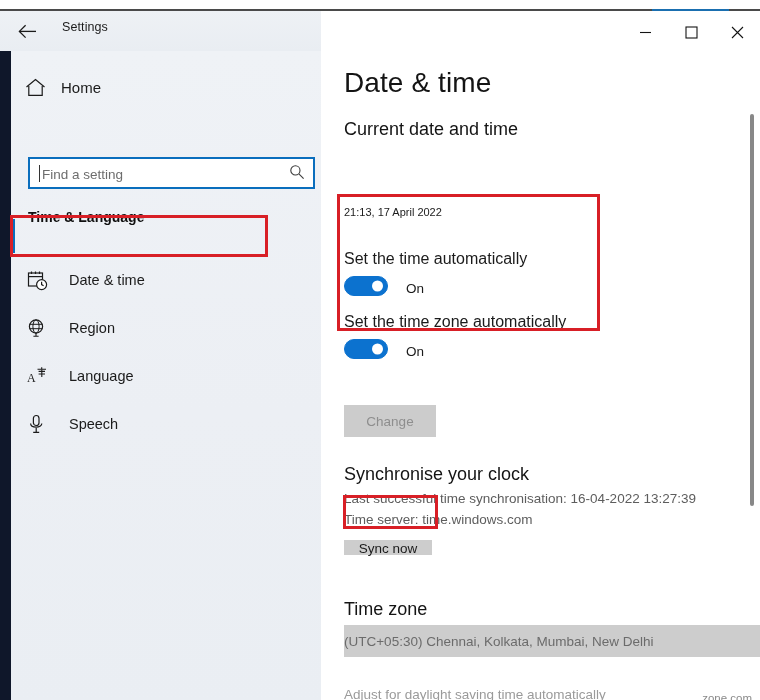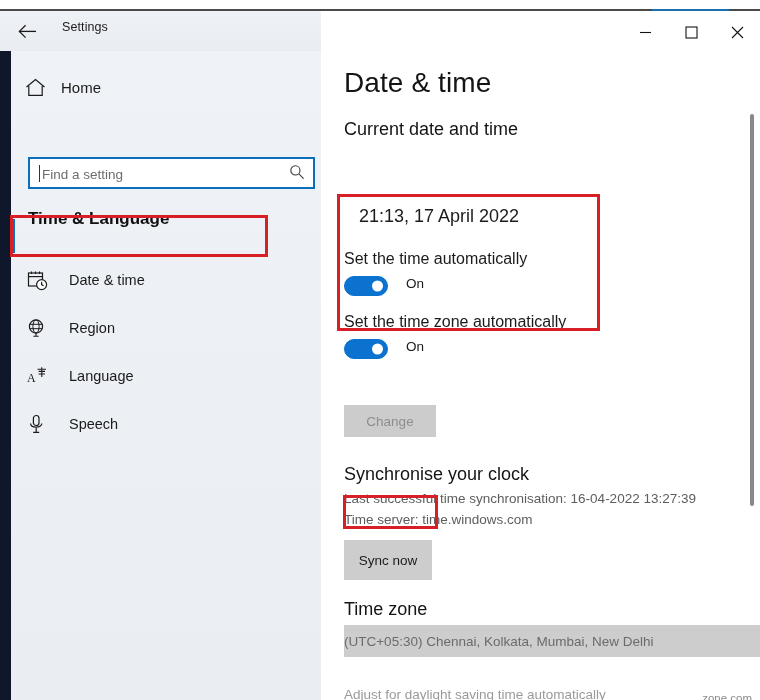--- a/index.html
+++ b/index.html
@@ -147,21 +147,21 @@
   .search-input::placeholder { color: #6d6d6d; opacity: 1; }
   .search-icon {
     position: absolute;
     right: 8px; top: 5px;
     color: #3a3a3a;
   }
 
   .group-title {
     position: absolute;
     left: 17px; top: 158px;
-    font-size: 17px;
+    font-size: 14px;
     font-weight: bold;
     color: #101010;
   }
 
   .nav-list {
     position: absolute;
     left: 0; top: 205px;
     width: 321px;
   }
   .nav-item {
@@ -225,41 +225,41 @@
     position: absolute;
     left: 23px;
     font-size: 18px;
     color: #141414;
     font-weight: normal;
   }
   .sh-current { top: 68px; }
 
   .current-datetime {
     position: absolute;
-    left: 38px; top: 155px;
-    font-size: 18px;
+    left: 23px; top: 155px;
+    font-size: 11px;
     color: #1b1b1b;
   }
 
   .field-label {
     position: absolute;
     left: 23px;
     font-size: 16px;
     color: #1b1b1b;
   }
   .lbl-auto-time { top: 199px; }
   .lbl-auto-tz   { top: 262px; }
   .lbl-manual    { top: 330px; }
 
   
   .toggle-row {
     position: absolute;
     left: 23px;
     display: flex;
-    align-items: flex-start;
+    align-items: flex-end;
   }
   .tr-auto-time { top: 225px; }
   .tr-auto-tz   { top: 288px; }
   .tr-dst       { top: 656px; }
 
   .switch {
     position: relative;
     width: 44px; height: 20px;
     border-radius: 10px;
     box-sizing: border-box;
@@ -299,21 +299,21 @@
     text-align: center;
   }
   .btn-change {
     left: 23px; top: 354px;
     width: 92px; height: 32px;
     background: #cccccc;
     color: #8e8e8e;
   }
   .btn-sync {
     left: 23px; top: 489px;
-    width: 88px; height: 40px;
+    width: 88px; height: 15px;
     background: #cdcdcd;
     color: #1b1b1b;
   }
 
   .sh-sync { top: 413px; }
 
   .sync-line {
     position: absolute;
     left: 23px;
     font-size: 13.5px;

